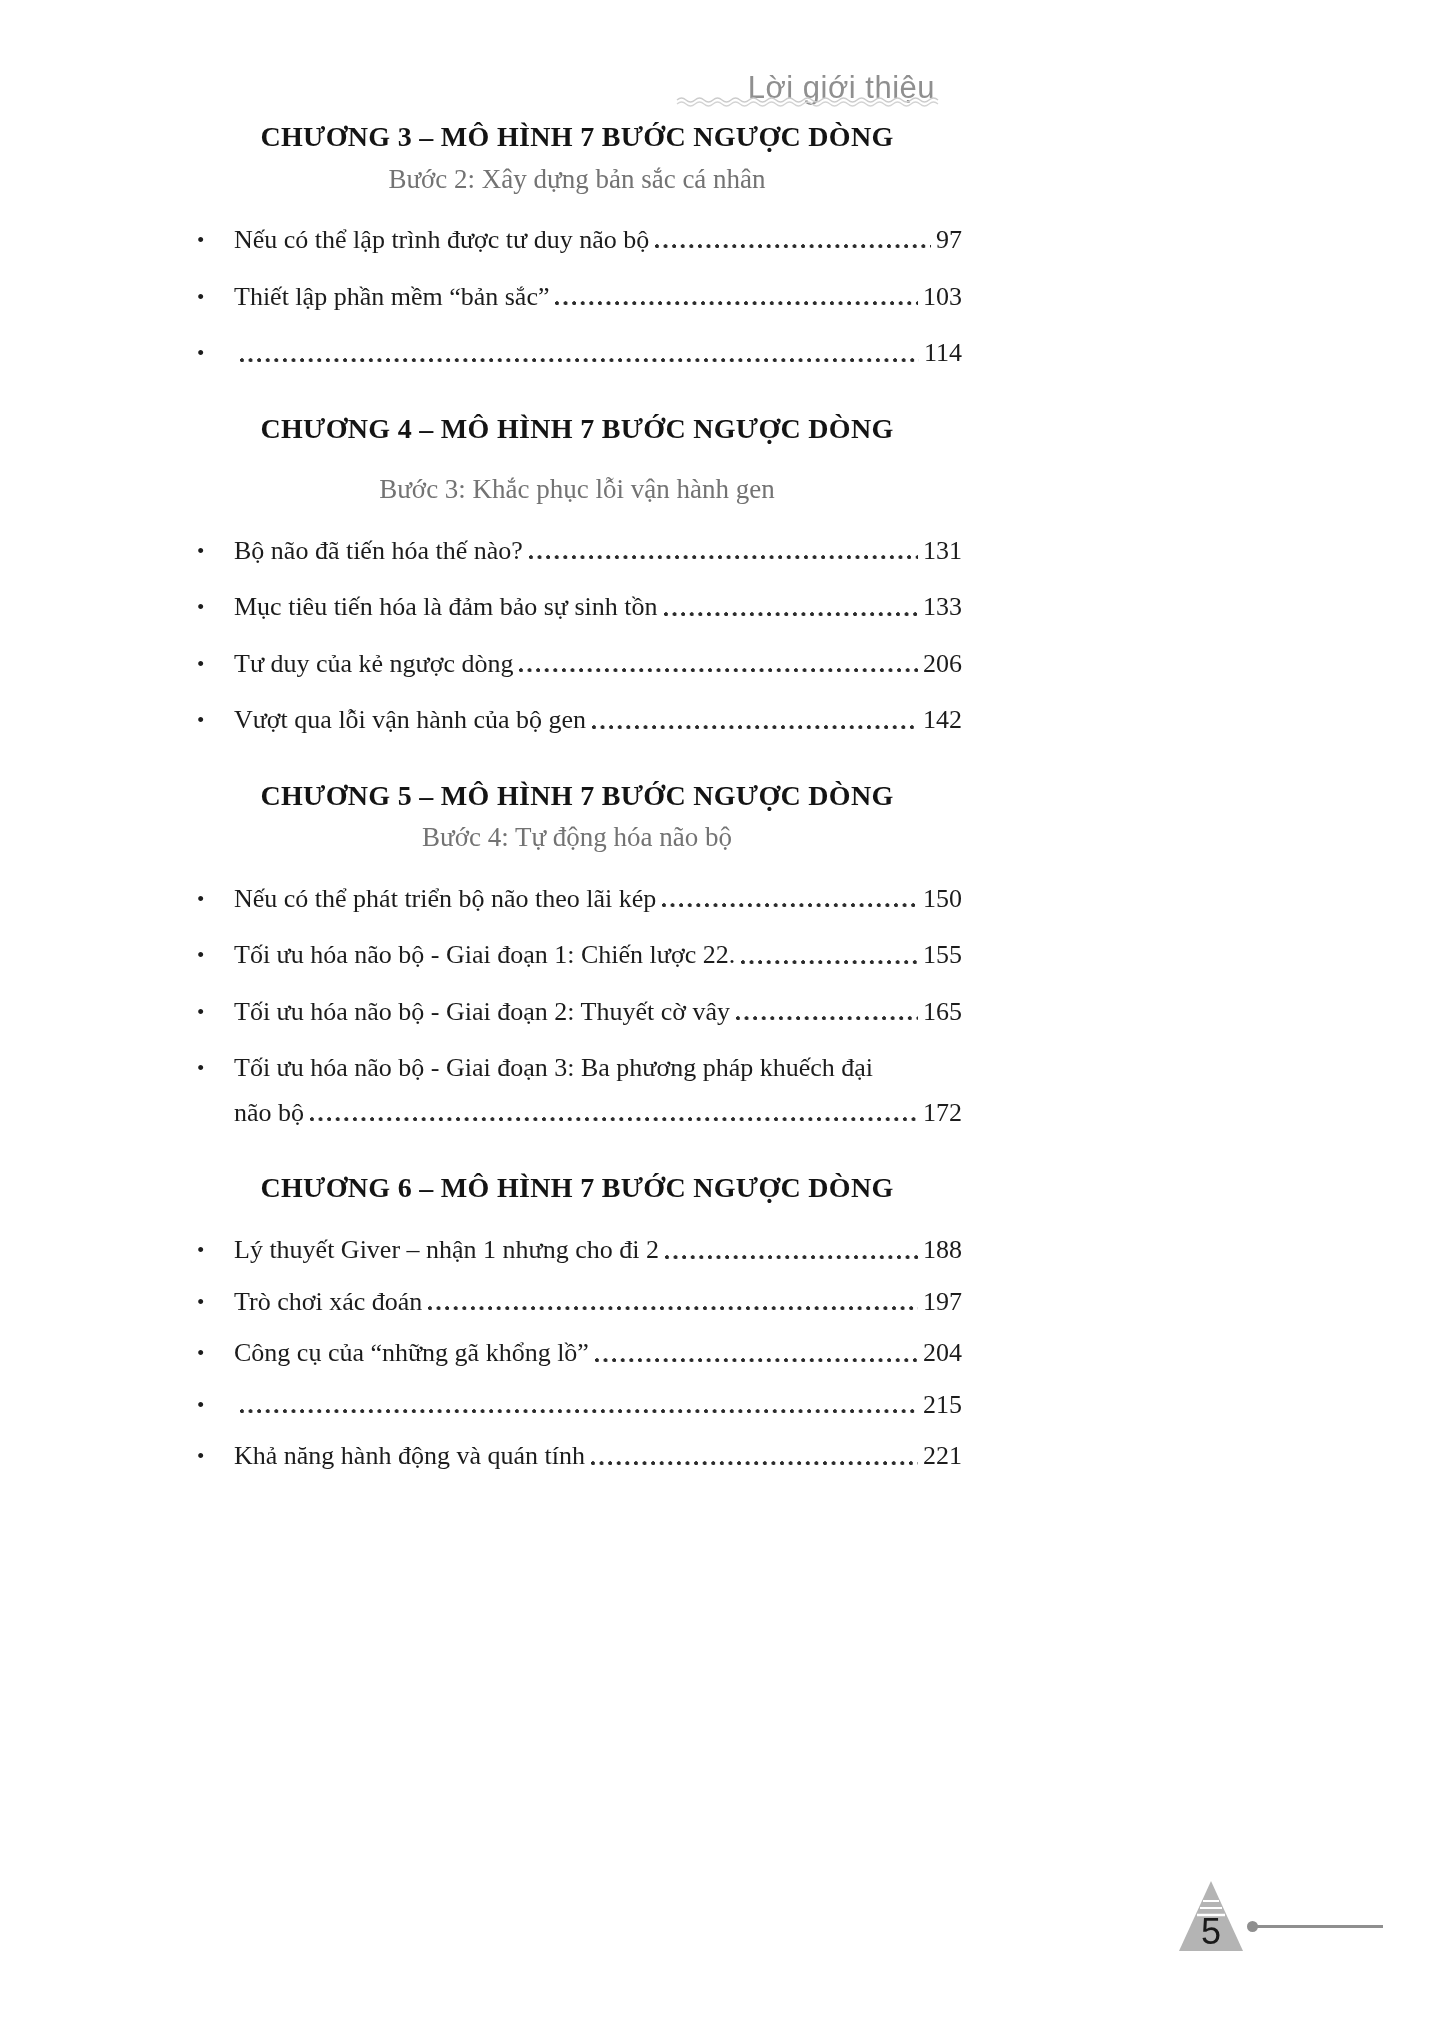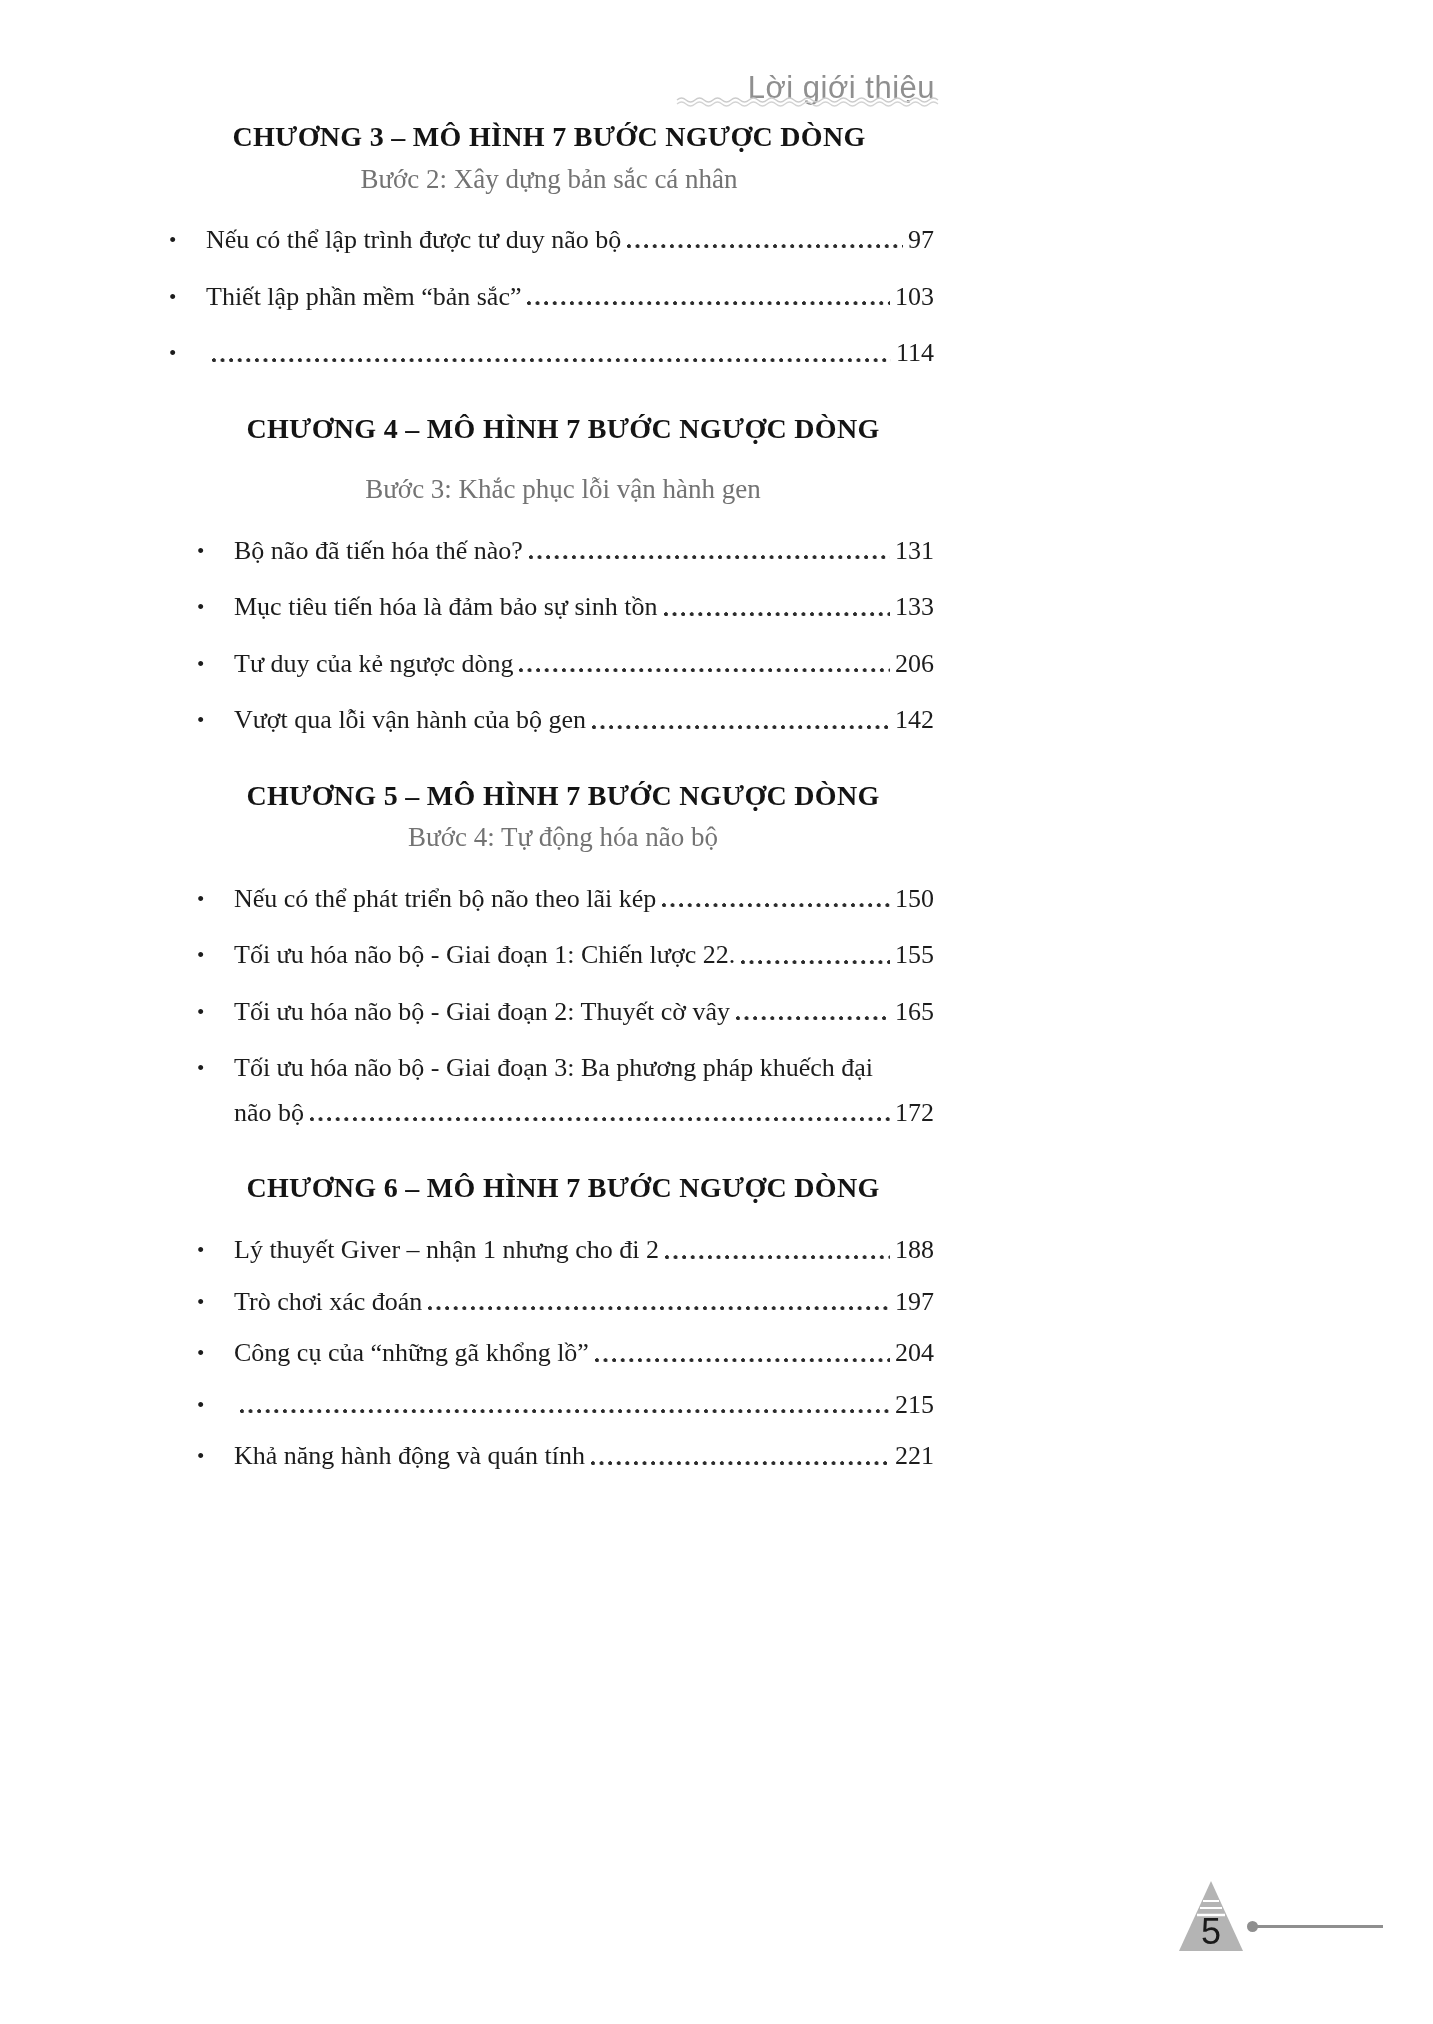--- a/index.html
+++ b/index.html
@@ -27,26 +27,26 @@
     position:absolute;
     top:95px;
     left:676px;
     width:266px;
     height:14px;
   }
 
   
   .content {
     position:absolute;
-    left:164px;
+    left:192px;
     top:120px;
     width:770px;
   }
 
-  .section + .section { margin-top:42px;margin-left:28px; }
+  .section + .section { margin-top:42px; }
 
   .section-title {
     font-size:28px;
     font-weight:bold;
     text-align:center;
     letter-spacing:0.3px;
     line-height:1.2;
     color:#141414;
   }
   .section-subtitle {

